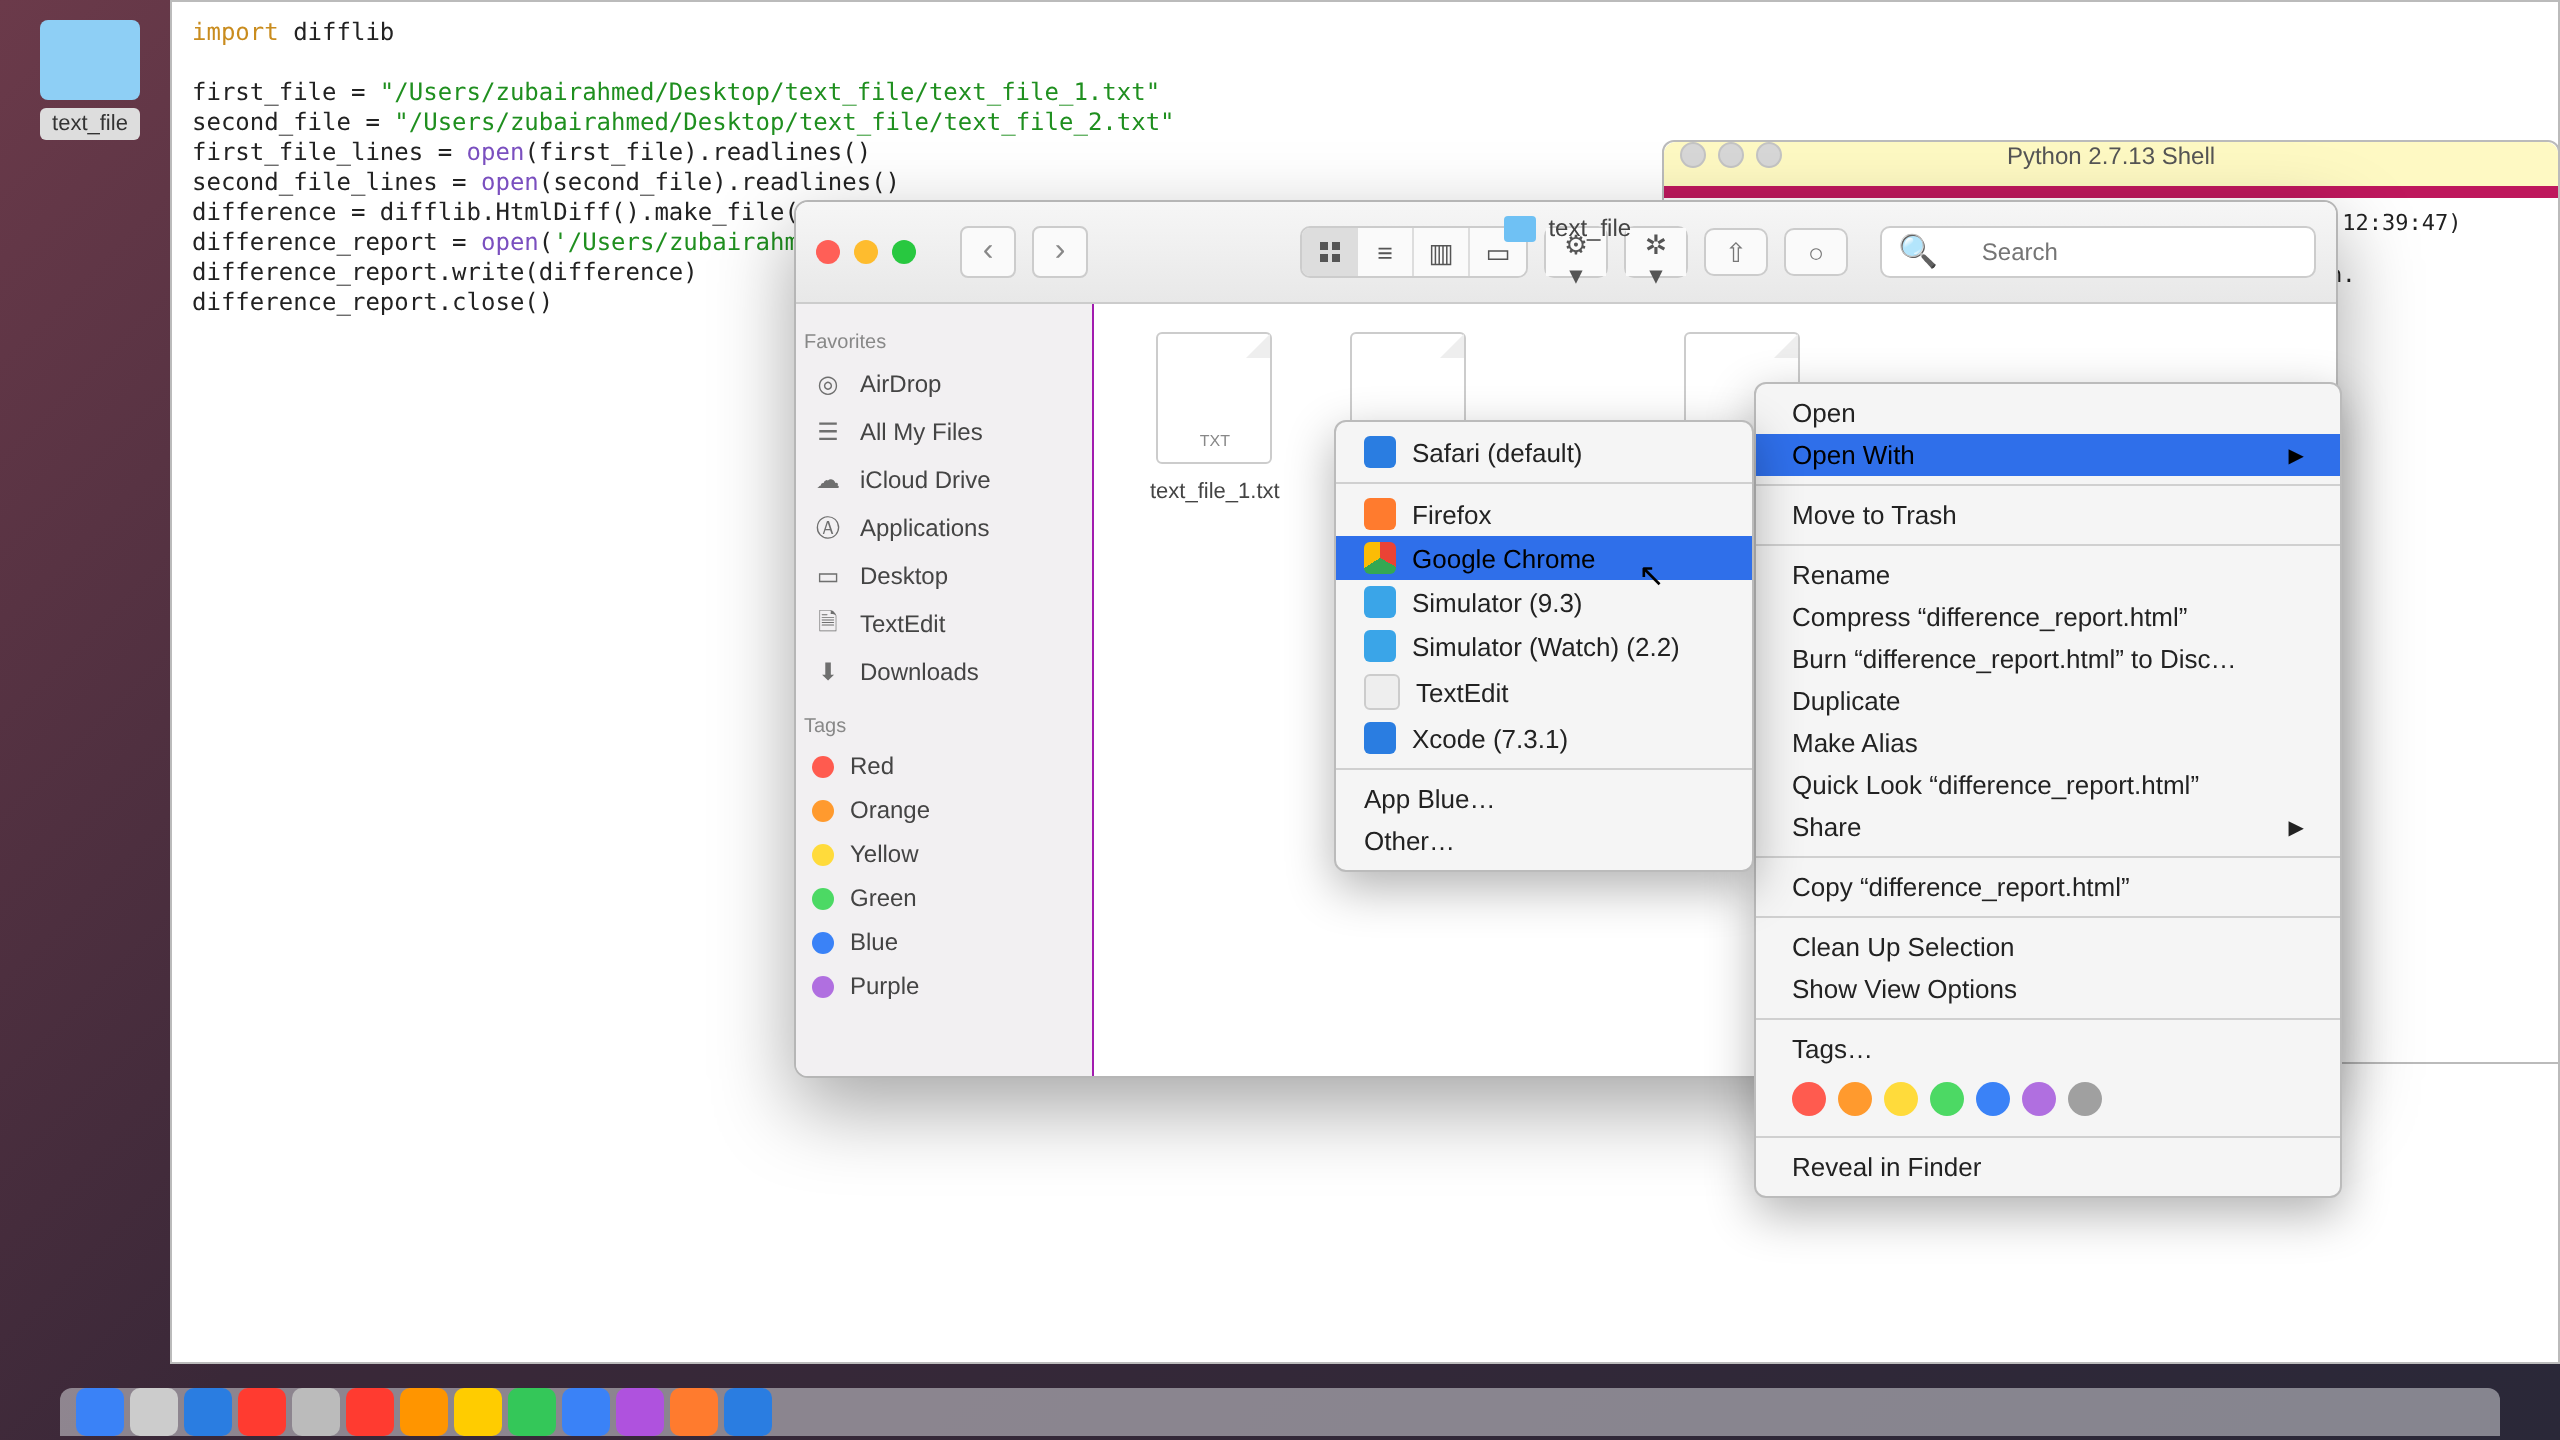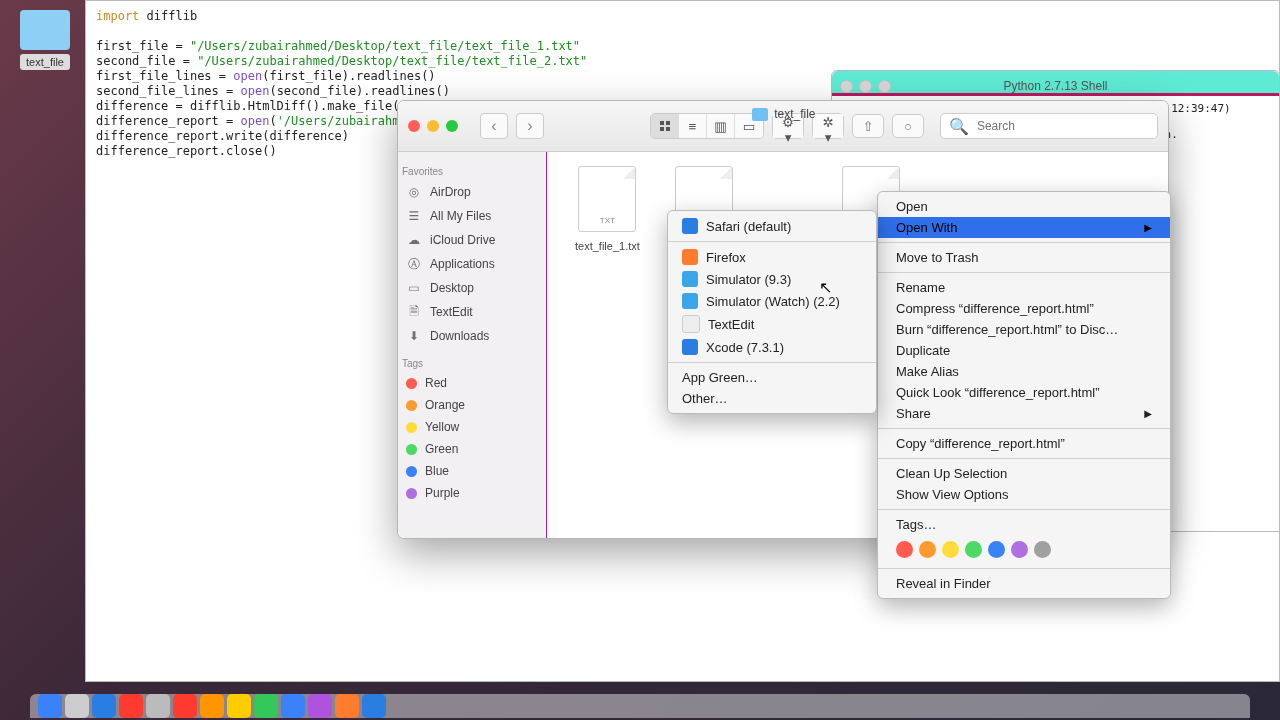--- a/index.html
+++ b/index.html
@@ -6,41 +6,41 @@
 .desktop{position:absolute;inset:0;background:linear-gradient(135deg,#6b3a4a 0%,#3a2838 40%,#2a2838 100%)}
 .desk-icon{position:absolute;left:20px;top:10px;text-align:center;font-size:11px;color:#333}
 .desk-folder{width:50px;height:40px;background:#8ecff5;border-radius:4px;margin:0 auto 6px}
 .desk-label{background:#ddd;padding:2px 6px;border-radius:3px}
 .editor{position:absolute;left:85px;top:0;right:0;height:680px;background:#fff;border:1px solid #bbb}
 .code{font-family:Menlo,monospace;font-size:12px;line-height:15px;padding:8px 10px;white-space:pre;color:#222}
 .kw{color:#c98c1e}
 .str{color:#1f8f1f}
 .fn{color:#7a4fbf}
 .shell{position:absolute;right:0;top:70px;width:447px;height:460px;background:#fff;border:1px solid #bbb;border-radius:6px 6px 0 0}
-.shell-titlebar{height:22px;background:#5eead4;border-bottom:3px solid #be185d;display:flex;align-items:flex-end;justify-content:center;font-size:12px;color:#555;border-radius:6px 6px 0 0;position:relative}
+.shell-titlebar{height:22px;background:#fef9c3;border-bottom:6px solid #be185d;display:flex;align-items:flex-start;justify-content:center;font-size:12px;color:#555;border-radius:6px 6px 0 0;position:relative}
 .tl-dots{position:absolute;left:8px;display:flex;gap:6px}
 .tl-dot{width:11px;height:11px;border-radius:50%;background:#d7d7d7;border:1px solid #c4c4c4}
 .shell-body{font-family:Menlo,monospace;font-size:11px;padding:6px 8px;color:#222;white-space:pre-wrap}
 .finder{position:absolute;left:397px;top:100px;width:770px;height:437px;background:#fff;border-radius:7px;box-shadow:0 15px 40px rgba(0,0,0,.35);border:1px solid #b6b6b6;overflow:hidden}
 .finder-tb{height:50px;background:linear-gradient(#f6f6f6,#e8e8e8);border-bottom:1px solid #ccc;display:flex;align-items:center;padding:0 10px;gap:8px}
 .traffic{display:flex;gap:7px;margin-right:14px}
 .traffic span{width:12px;height:12px;border-radius:50%}
 .tl-r{background:#ff5f57}.tl-y{background:#febc2e}.tl-g{background:#28c840}
 .nav-btn{width:26px;height:24px;border:1px solid #ccc;background:#fafafa;border-radius:4px;display:flex;align-items:center;justify-content:center;color:#888;cursor:pointer}
 .title-fold{position:absolute;left:46%;top:6px;display:flex;align-items:center;gap:6px;font-size:12px;color:#444}
 .mini-fold{width:16px;height:13px;background:#6fc1f4;border-radius:2px}
 .seg{display:flex;border:1px solid #ccc;border-radius:5px;overflow:hidden}
 .seg button{width:28px;height:24px;border:none;background:#fafafa;border-right:1px solid #ddd;cursor:pointer;color:#555;display:flex;align-items:center;justify-content:center}
 .seg button:last-child{border-right:none}
 .seg .active{background:#ddd}
 .dropseg{display:flex;border:1px solid #ccc;border-radius:5px}
 .dropseg button{width:30px;height:24px;border:none;background:#fafafa;cursor:pointer;color:#555}
 .icon-btn{width:32px;height:24px;border:1px solid #ccc;background:#fafafa;border-radius:5px;color:#777;cursor:pointer}
 .search-wrap{margin-left:auto;display:flex;align-items:center;border:1px solid #ccc;border-radius:5px;background:#fff;height:24px;padding:0 8px;width:200px;color:#999}
-.search-wrap input{border:none;outline:none;font-size:12px;margin-left:6px;width:150px;color:#444}
+.search-wrap input{border:none;outline:none;font-size:12px;margin-left:20px;width:150px;color:#444}
 .finder-body{display:flex;height:calc(100% - 50px)}
 .sidebar{width:140px;background:#f2f0f2;border-right:1px solid #a21caf;padding:10px 4px;font-size:12px;overflow:hidden}
 .sb-head{font-size:10px;color:#888;text-transform:none;margin:4px 0 3px}
 .sb-item{display:flex;align-items:center;gap:8px;padding:4px 4px;color:#444;border-radius:4px;cursor:pointer}
 .sb-ic{width:16px;height:16px;display:flex;align-items:center;justify-content:center;color:#6f6f6f}
 .tag-dot{width:11px;height:11px;border-radius:50%}
 .content{flex:1;position:relative;background:#fff}
 .file-ic{position:absolute;text-align:left;font-size:11px;color:#444}
 .file-pg{width:56px;height:64px;background:#fff;border:1px solid #ccc;border-radius:3px;margin:0 auto 8px;position:relative}
 .file-pg::after{content:"";position:absolute;right:0;top:0;border-width:0 0 12px 12px;border-style:solid;border-color:transparent transparent #eee transparent}
@@ -286,20 +286,26 @@
           <span>Safari (default)</span>
         </span>
       </div>
     <div class="sep"></div>
     <div class="row">
         <span style="display:flex;align-items:center">
           <span class="appic" style="background:#ff7b2e"></span>
           <span>Firefox</span>
         </span>
       </div>
+    <div class="row hl">
+        <span style="display:flex;align-items:center">
+          <span class="appic" style="background:conic-gradient(#ea4335 0 33%,#34a853 33% 66%,#fbbc05 66% 100%)"></span>
+          <span>Google Chrome</span>
+        </span>
+      </div>
     <div class="row">
         <span style="display:flex;align-items:center">
           <span class="appic" style="background:#3aa5e8"></span>
           <span>Simulator (9.3)</span>
         </span>
       </div>
     <div class="row">
         <span style="display:flex;align-items:center">
           <span class="appic" style="background:#3aa5e8"></span>
           <span>Simulator (Watch) (2.2)</span>
@@ -312,21 +318,21 @@
         </span>
       </div>
     <div class="row">
         <span style="display:flex;align-items:center">
           <span class="appic" style="background:#2a7de1"></span>
           <span>Xcode (7.3.1)</span>
         </span>
       </div>
     <div class="sep"></div>
     <div class="row">
-        <span>App Green…</span>
+        <span>App Blue…</span>
       </div>
     <div class="row">
         <span>Other…</span>
       </div>
   </div>
 
   <div class="cursor">↖</div>
 
   <div class="dock">
     <div class="app" style="background:#3a82f7"></div>

